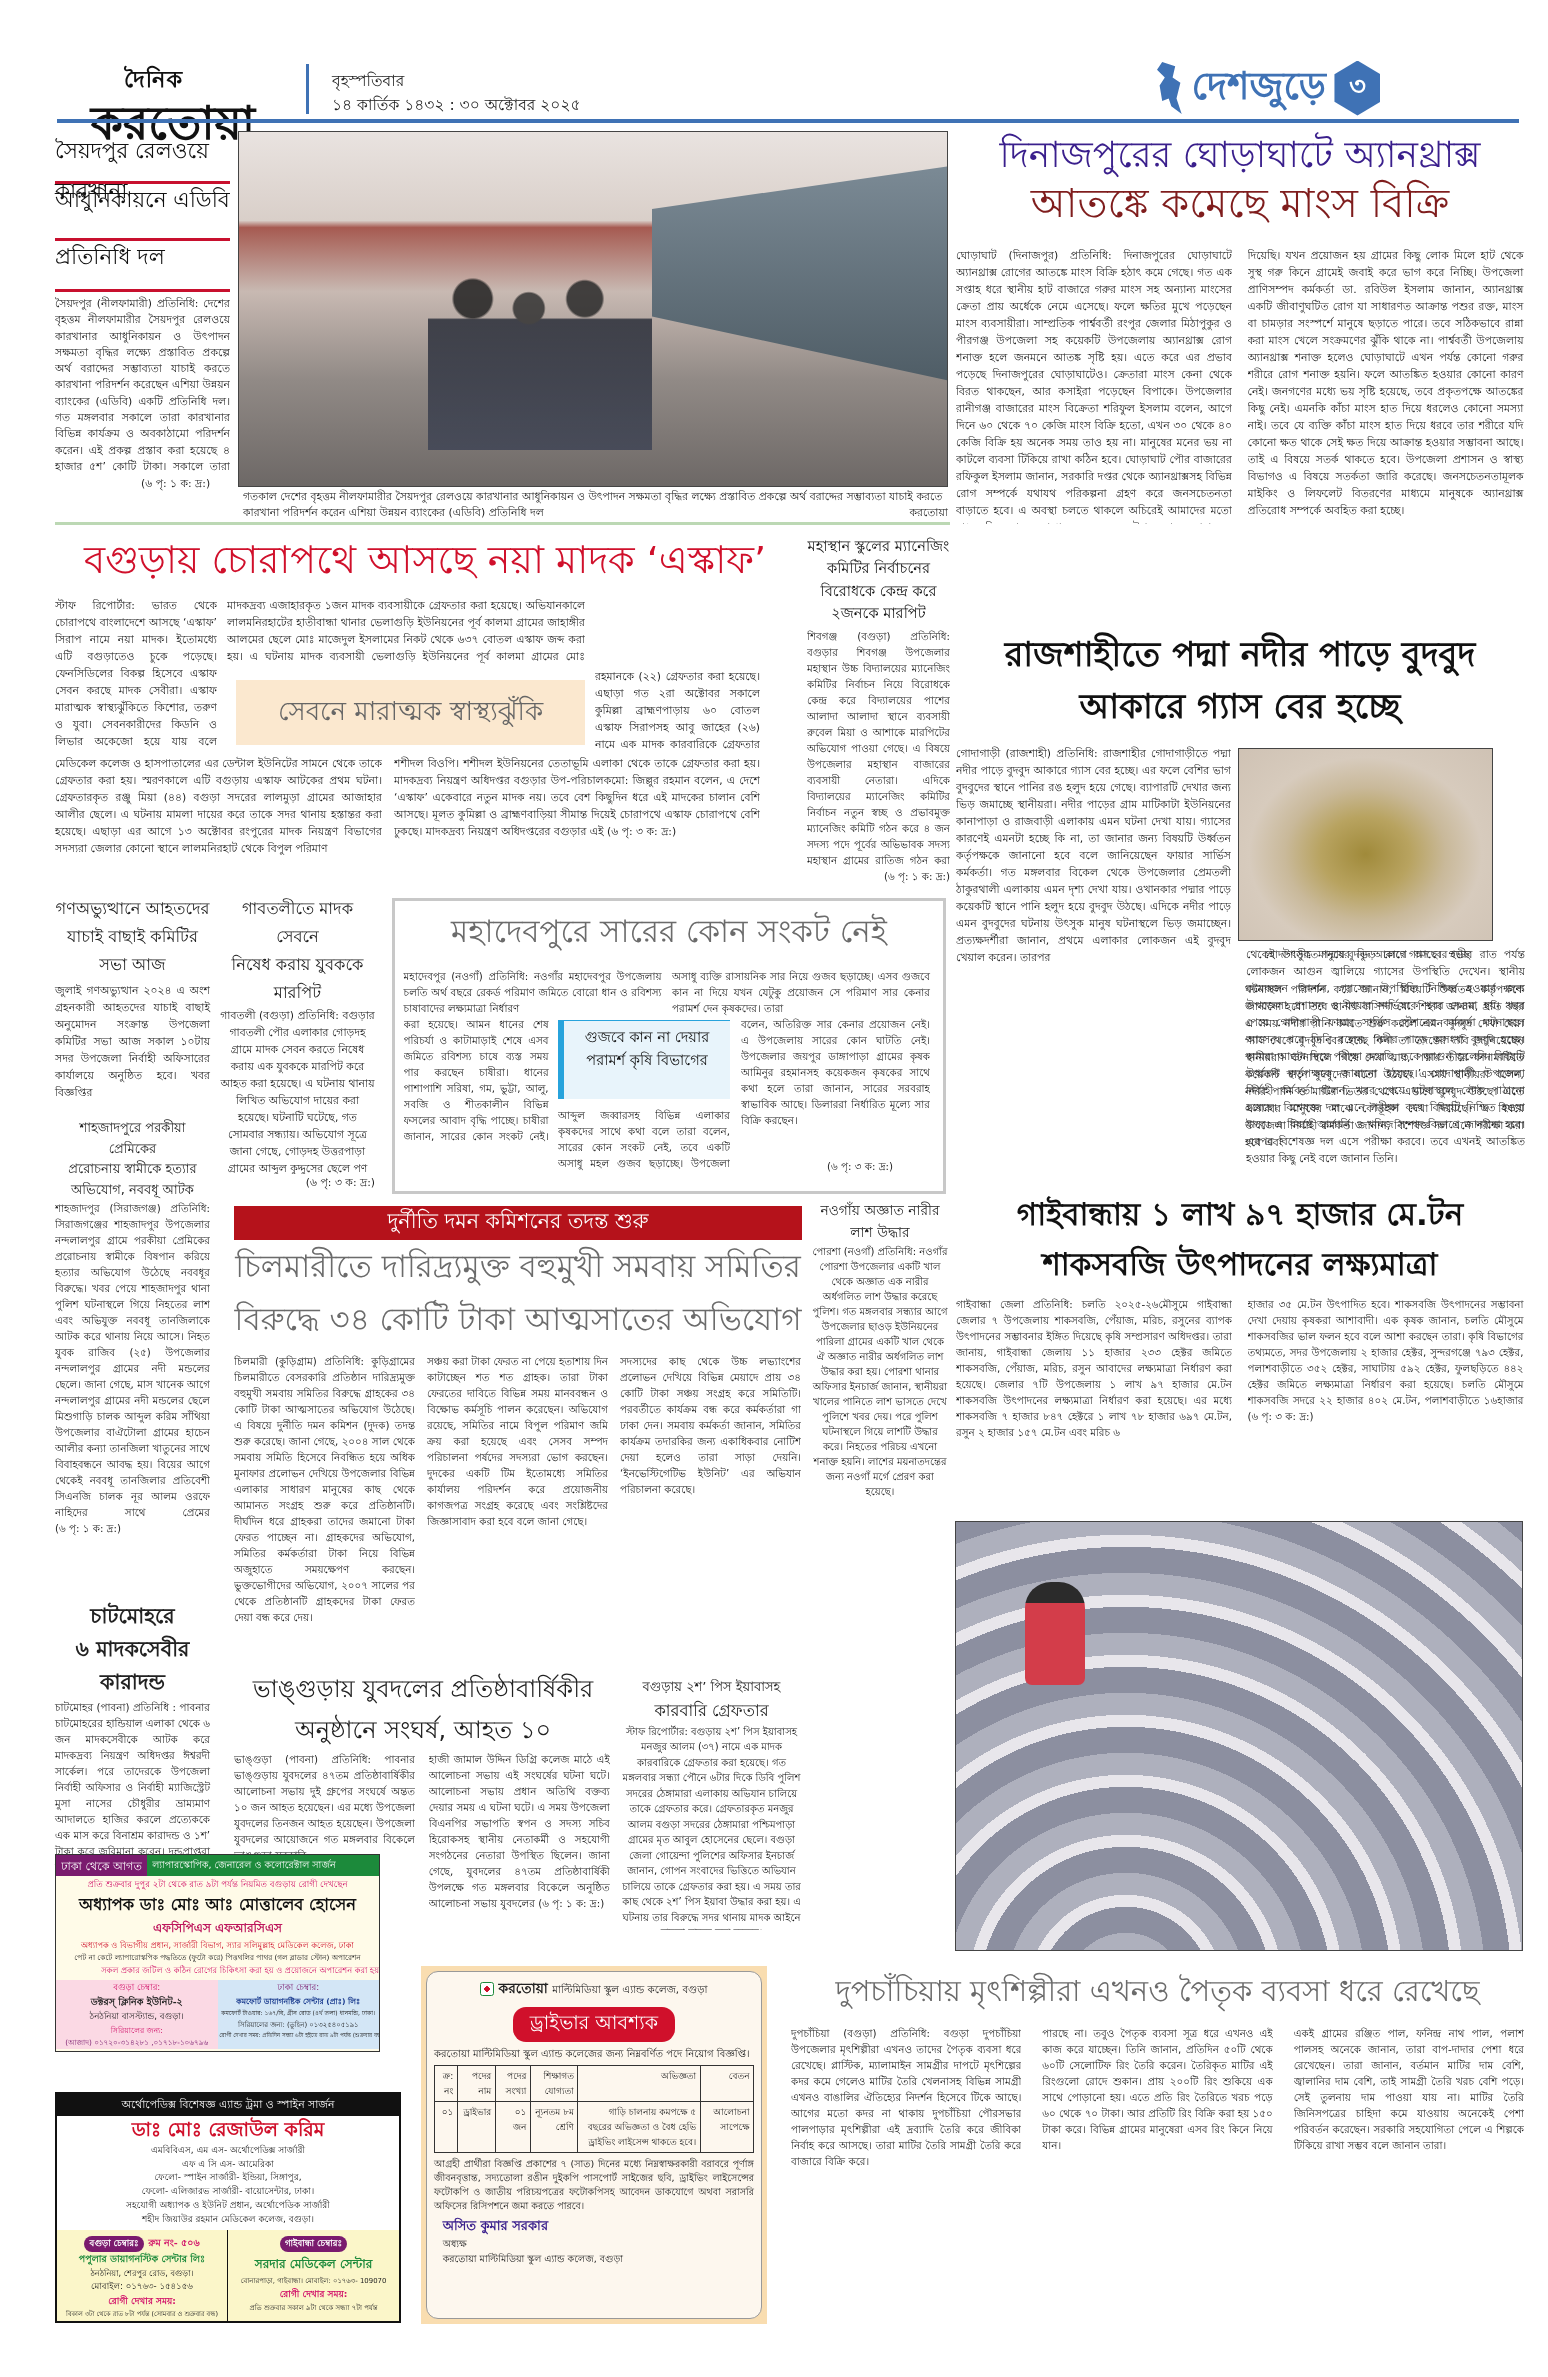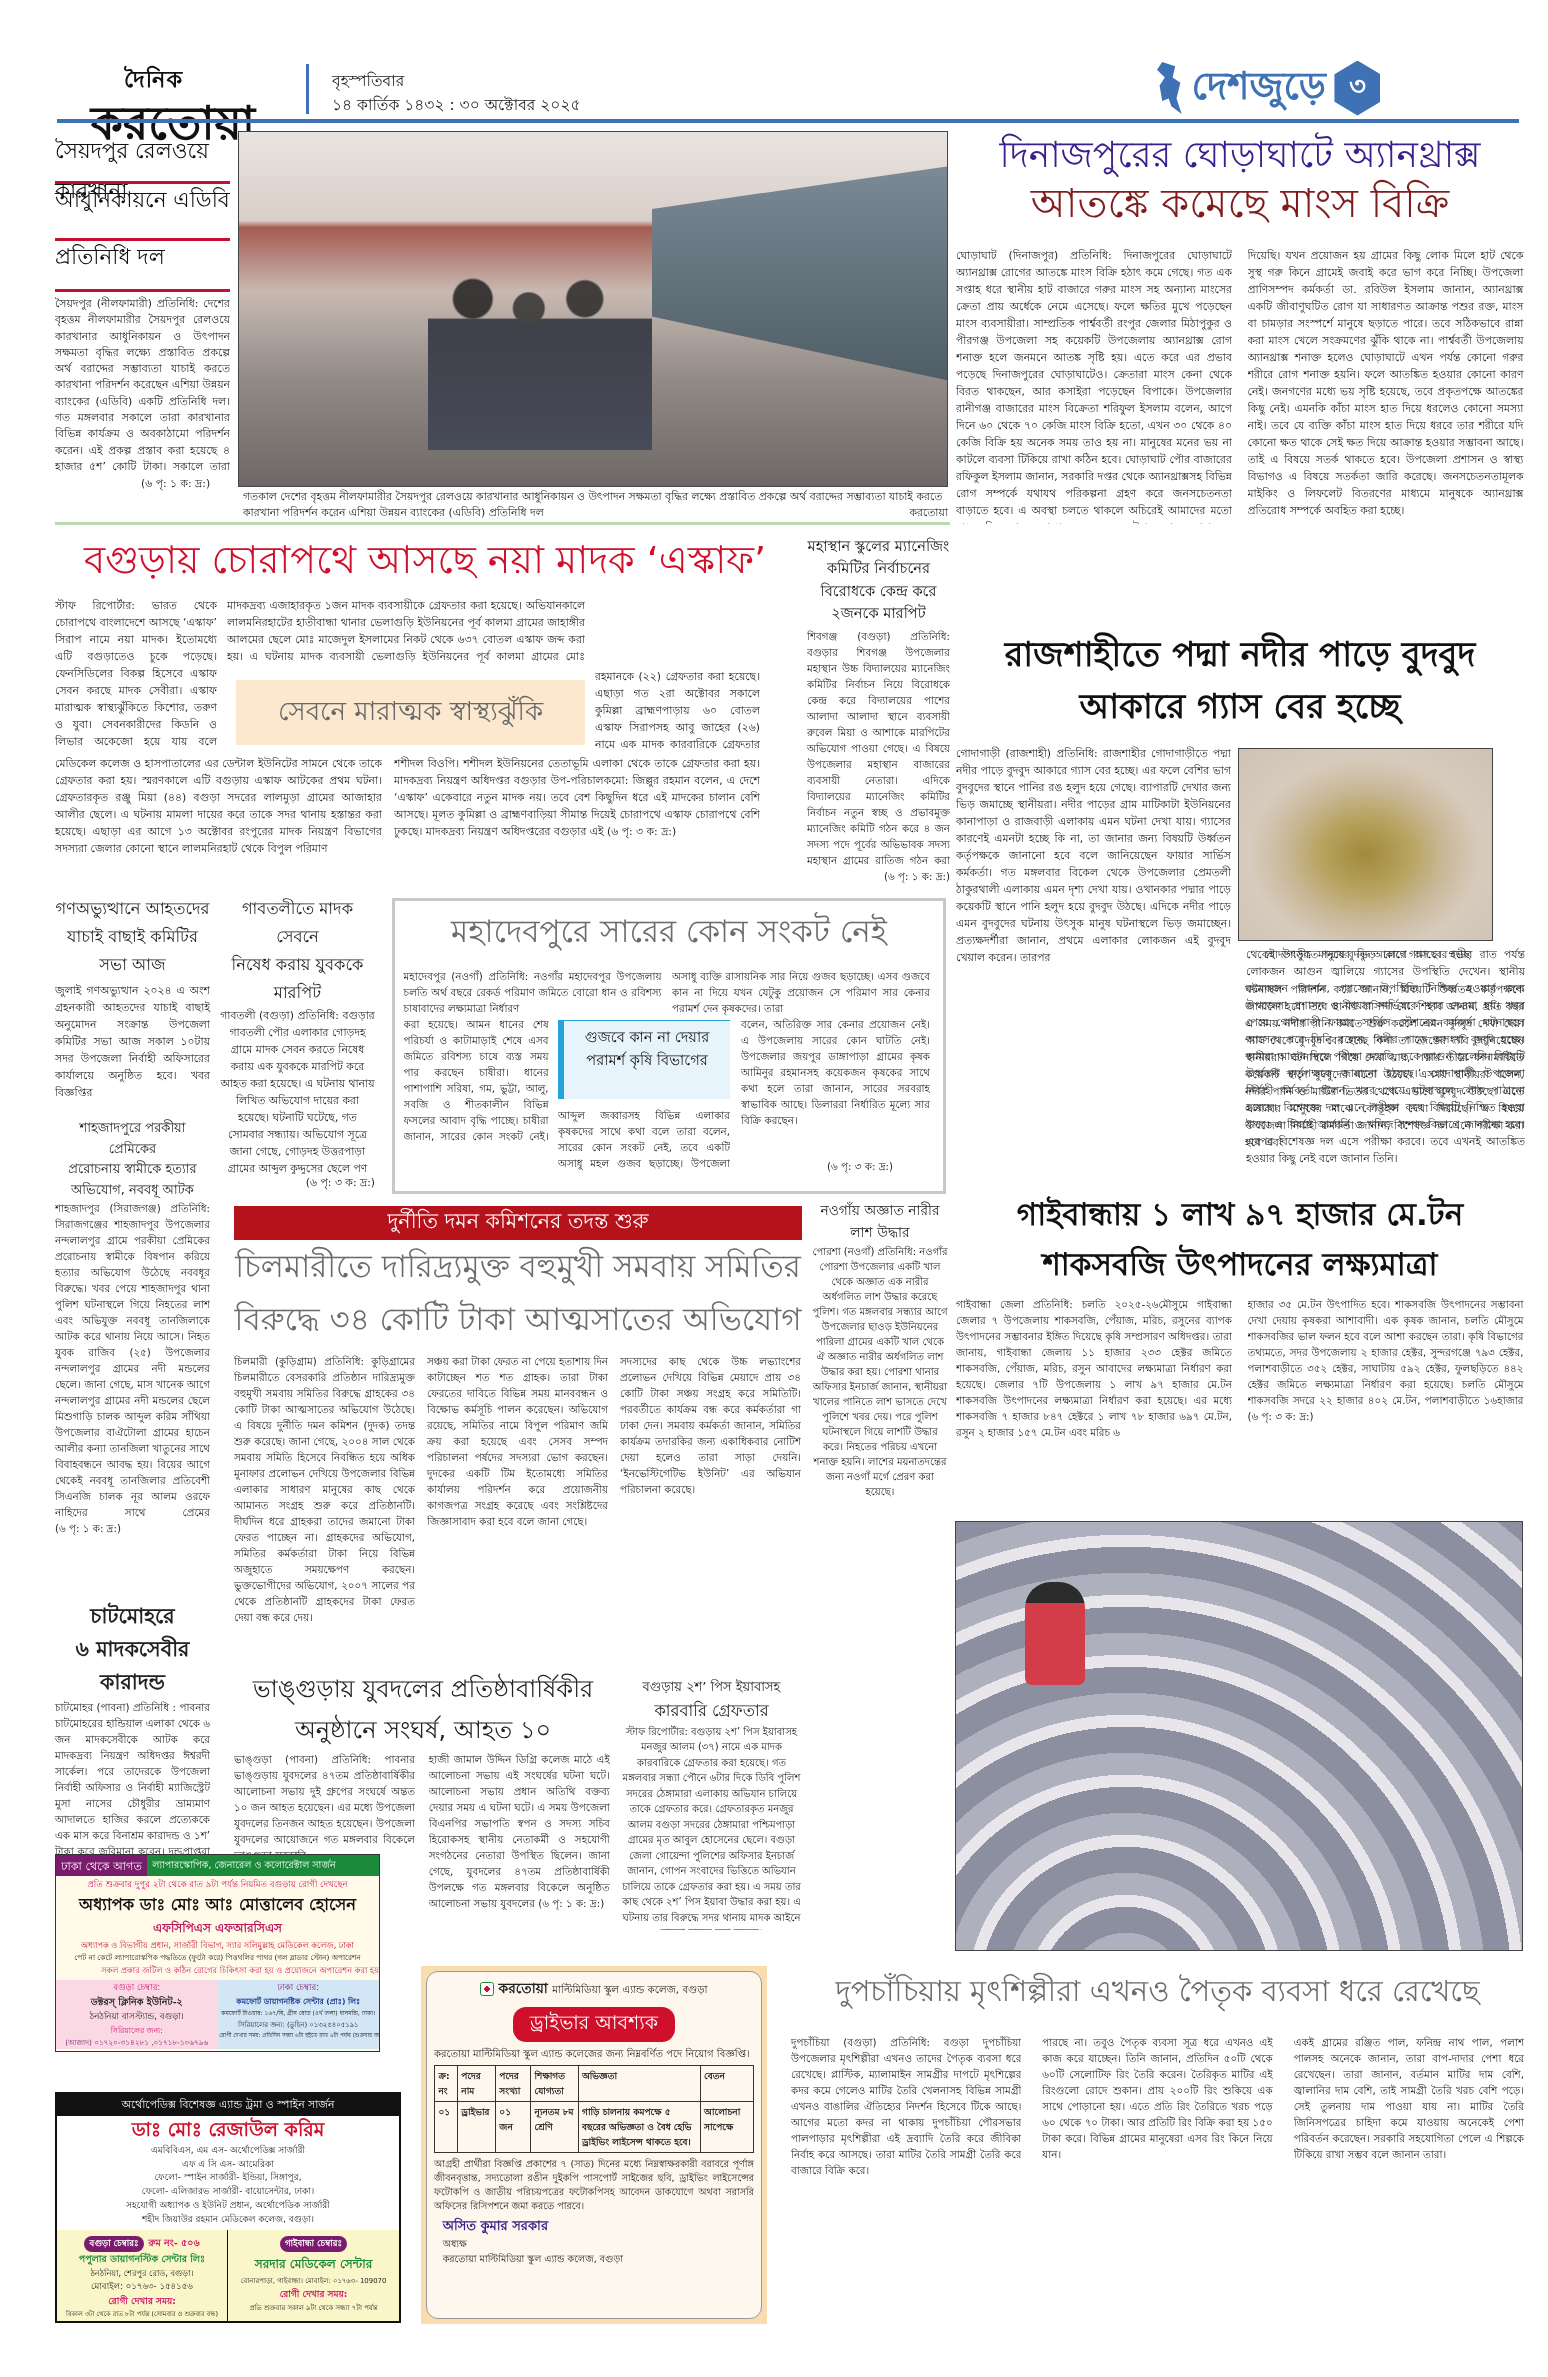--- a/index.html
+++ b/index.html
@@ -12,21 +12,21 @@
 .photo{position:absolute;overflow:hidden;border:0.9px solid #444}
 .caption{font-size:11.2px;line-height:17px;color:#222}
 .ref{white-space:nowrap}
 
 #masthead-logo-small{font-size:22.4px;font-weight:bold;color:#111;letter-spacing:0.9px}
 #masthead-logo-big{font-size:46px;font-weight:bold;color:#111;line-height:48px}
 .vline{position:absolute;width:3.4px;background:#3f72b5}
 .hline{position:absolute;height:4.3px;background:#3f72b5}
 
 table.jobs{border-collapse:collapse;width:100%;font-size:11.2px}
-table.jobs td,table.jobs th{border:1.3px solid #333;padding:2.6px 3.4px;text-align:left;vertical-align:top;font-weight:bold}
+table.jobs td,table.jobs th{border:1.3px solid #333;padding:2.6px 3.4px;text-align:right;vertical-align:top;font-weight:normal}
 .pill{display:inline-block;background:#7a1b6e;color:#fff;border-radius:12px;padding:1.7px 10.3px;font-size:12px;font-weight:bold}
 </style>
 </head>
 <body>
 
 <div class="abs" style="left:0;top:0;width:1548px;height:129px">
   <div class="abs" style="left:57px;top:62px;width:232px;text-align:center">
     <div id="masthead-logo-small" style="text-align:left;padding-left:67px">দৈনিক</div>
     <div id="masthead-logo-big">করতোয়া</div>
   </div>
@@ -285,19 +285,19 @@
     </table>
     <p style="font-size:9.5px;line-height:14px;text-align:justify;margin-top:3.4px">আগ্রহী প্রার্থীরা বিজ্ঞপ্তি প্রকাশের ৭ (সাত) দিনের মধ্যে নিম্নস্বাক্ষরকারী বরাবরে পূর্ণাঙ্গ জীবনবৃত্তান্ত, সদ্যতোলা রঙীন দুইকপি পাসপোর্ট সাইজের ছবি, ড্রাইভিং লাইসেন্সের ফটোকপি ও জাতীয় পরিচয়পত্রের ফটোকপিসহ আবেদন ডাকযোগে অথবা সরাসরি অফিসের রিসিপশনে জমা করতে পারবে।</p>
     <div style="color:#3a1f8c;font-size:13px;font-weight:bold;margin-top:3.4px;padding-left:8.6px">অসিত কুমার সরকার</div>
     <div style="font-size:9.5px;padding-left:8.6px">অধ্যক্ষ</div>
     <div style="font-size:9.5px;padding-left:8.6px">করতোয়া মাল্টিমিডিয়া স্কুল এ্যান্ড কলেজ, বগুড়া</div>
   </div>
 </div>
 
 <div class="abs" style="left:791px;top:1961px;width:733px;height:370px">
   <div class="hd" style="font-size:29px;color:#6b6b6b;line-height:60px;white-space:nowrap">দুপচাঁচিয়ায় মৃৎশিল্পীরা এখনও পৈতৃক ব্যবসা ধরে রেখেছে</div>
-  <div style="display:flex;gap:21px;margin-top:13px">
+  <div style="display:flex;gap:21px;margin-top:4px">
     <p class="body" style="width:232px;font-size:10.3px;line-height:16px;height:292px;overflow:hidden">দুপচাঁচিয়া (বগুড়া) প্রতিনিধি: বগুড়া দুপচাঁচিয়া উপজেলার মৃৎশিল্পীরা এখনও তাদের পৈতৃক ব্যবসা ধরে রেখেছে। প্লাস্টিক, ম্যালামাইন সামগ্রীর দাপটে মৃৎশিল্পের কদর কমে গেলেও মাটির তৈরি খেলনাসহ বিভিন্ন সামগ্রী এখনও বাঙালির ঐতিহ্যের নিদর্শন হিসেবে টিকে আছে। আগের মতো কদর না থাকায় দুপচাঁচিয়া পৌরসভার পালপাড়ার মৃৎশিল্পীরা এই দ্রব্যাদি তৈরি করে জীবিকা নির্বাহ করে আসছে। তারা মাটির তৈরি সামগ্রী তৈরি করে বাজারে বিক্রি করে।</p>
     <p class="body" style="width:232px;font-size:10.3px;line-height:16px;height:292px;overflow:hidden">পারছে না। তবুও পৈতৃক ব্যবসা সূত্র ধরে এখনও এই কাজ করে যাচ্ছেন। তিনি জানান, প্রতিদিন ৫০টি থেকে ৬০টি সেলোটিফ রিং তৈরি করেন। তৈরিকৃত মাটির এই রিংগুলো রোদে শুকান। প্রায় ২০০টি রিং শুকিয়ে এক সাথে পোড়ানো হয়। এতে প্রতি রিং তৈরিতে খরচ পড়ে ৬০ থেকে ৭০ টাকা। আর প্রতিটি রিং বিক্রি করা হয় ১৫০ টাকা করে। বিভিন্ন গ্রামের মানুষেরা এসব রিং কিনে নিয়ে যান।</p>
     <p class="body" style="width:232px;font-size:10.3px;line-height:16px;height:292px;overflow:hidden">একই গ্রামের রঞ্জিত পাল, ফনিন্দ্র নাথ পাল, পলাশ পালসহ অনেকে জানান, তারা বাপ-দাদার পেশা ধরে রেখেছেন। তারা জানান, বর্তমান মাটির দাম বেশি, জ্বালানির দাম বেশি, তাই সামগ্রী তৈরি খরচ বেশি পড়ে। সেই তুলনায় দাম পাওয়া যায় না। মাটির তৈরি জিনিসপত্রের চাহিদা কমে যাওয়ায় অনেকেই পেশা পরিবর্তন করেছেন। সরকারি সহযোগিতা পেলে এ শিল্পকে টিকিয়ে রাখা সম্ভব বলে জানান তারা।</p>
   </div>
 </div>
 
 
 </body></html>

